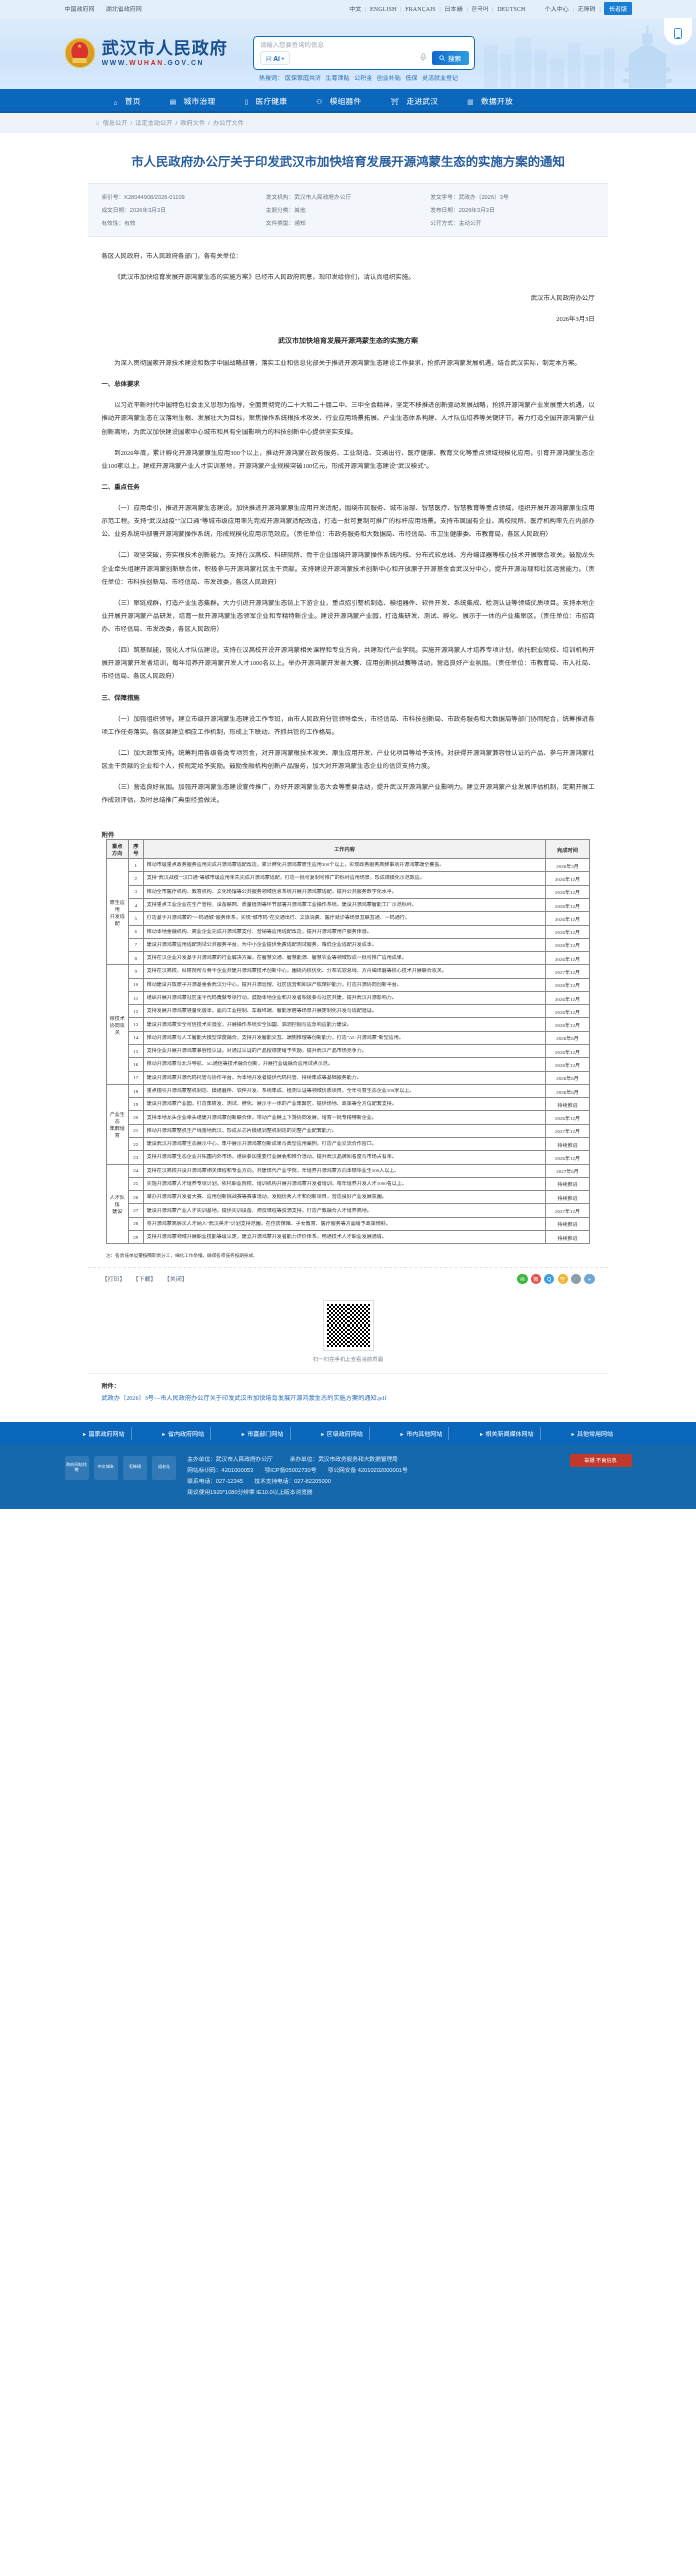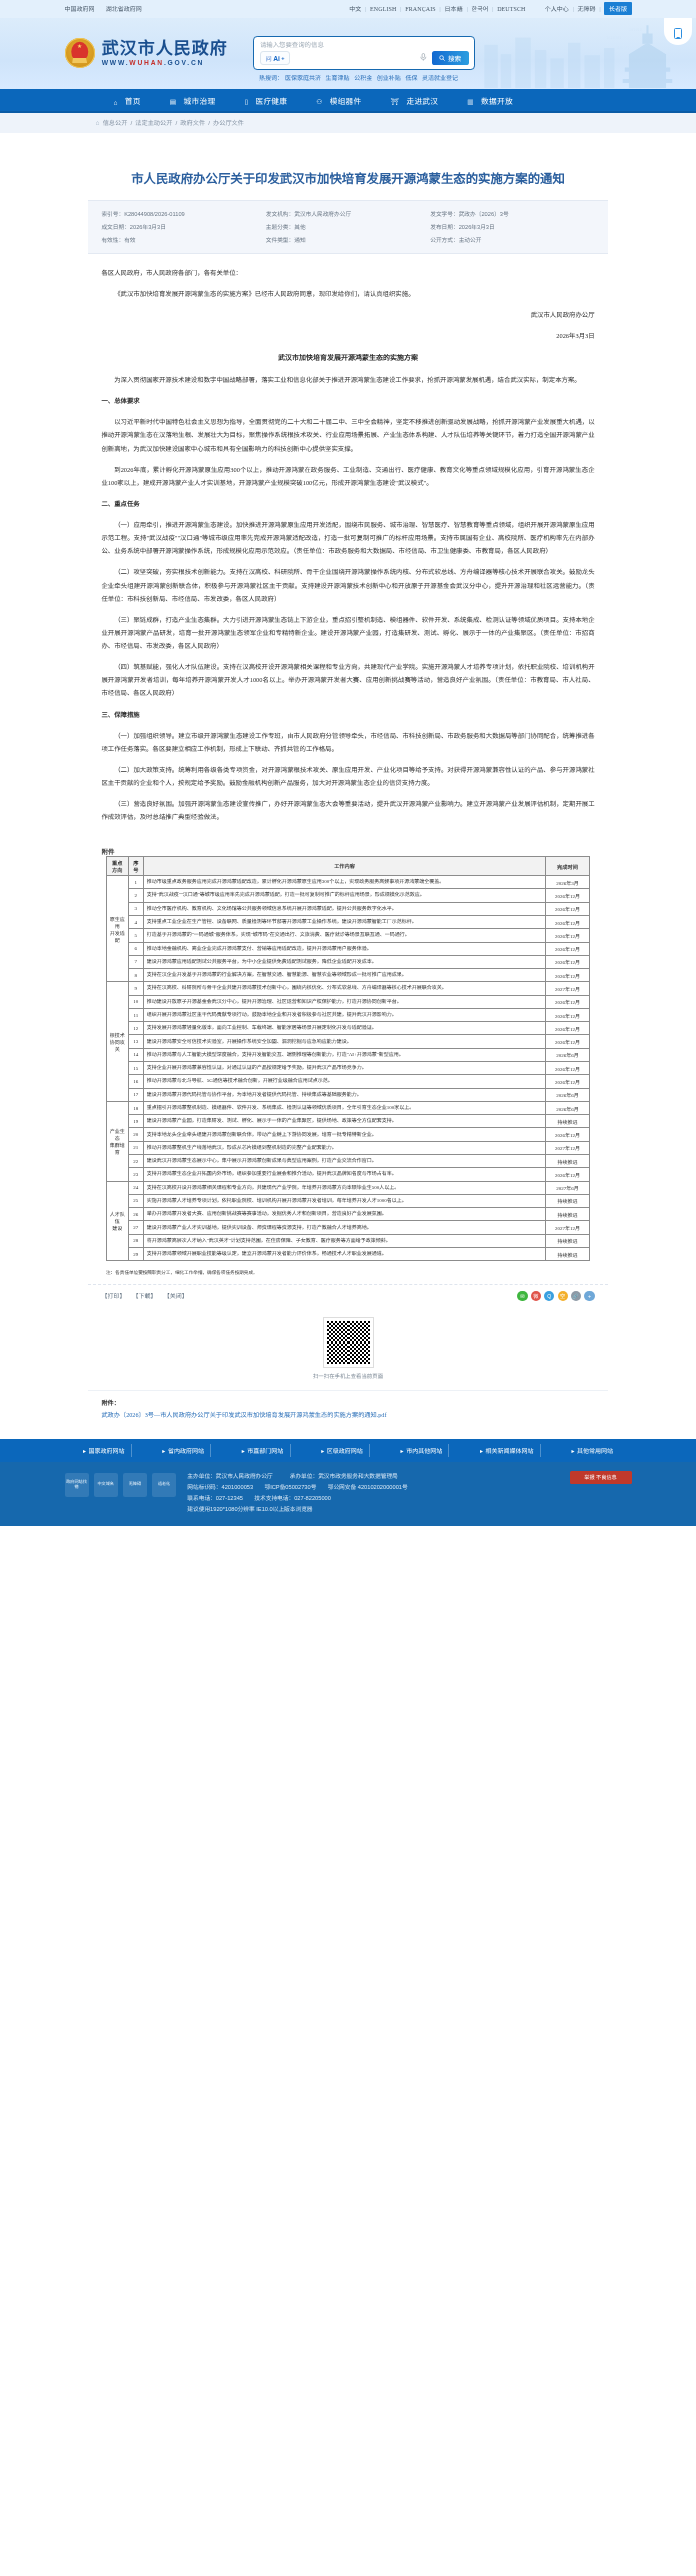--- a/index.html
+++ b/index.html
@@ -166,21 +166,21 @@
   .crumb-band { background:#eef3fa; padding: 5.7px 0; }
   .crumb {
     width: 567px; margin: 0 auto;
     font-size: 6.2px; color:#8795a5; display:flex; align-items:center; gap: 3.1px;
     padding-left: 31px;
   }
   .crumb a { color:#8795a5; text-decoration:none; }
   .home-ico { color:#9fb0c2; font-size: 6.7px; }
 
   
-  .article-wrap { background:#fff; padding: 26px 0 0; }
+  .article-wrap { background:#fff; padding: 9px 0 0; }
   .article {
     width: 520px; margin: 0 auto;
   }
   .doc-title {
     text-align:center; color:#2b5f9e; font-size: 12.4px; font-weight: 700;
     line-height: 1.55; padding: 11.3px 36px 10.3px;
     font-family: "Liberation Serif", serif;
   }
   .meta-band {
     background:#f3f6fb; border-top:0.5px solid #e3e9f2; border-bottom:0.5px solid #e3e9f2;

